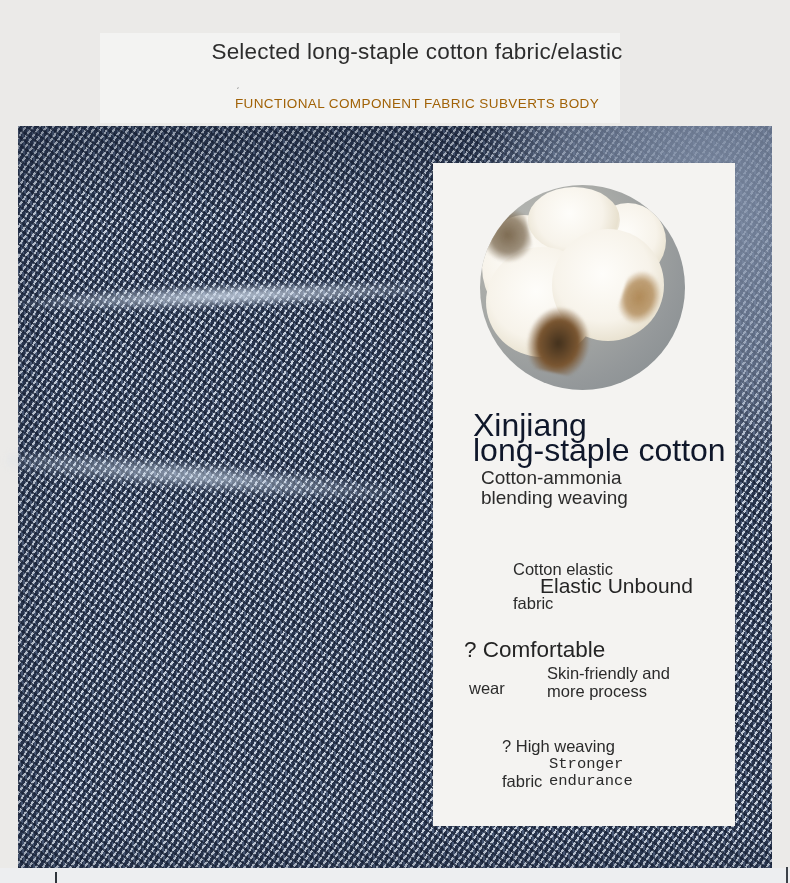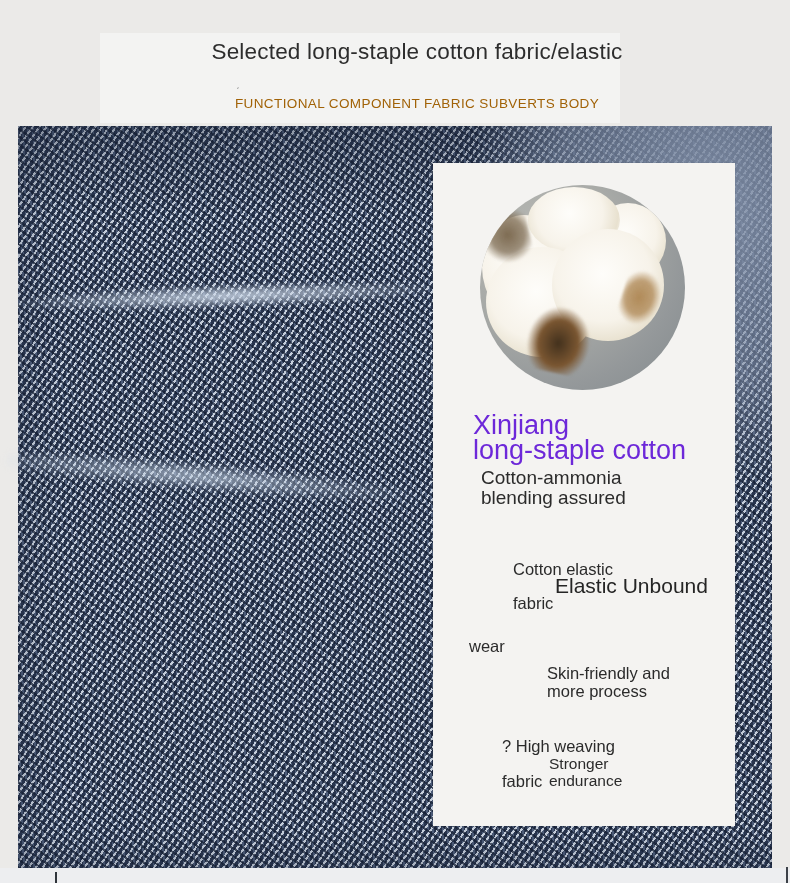--- a/index.html
+++ b/index.html
@@ -55,32 +55,32 @@
   .bract-tl{position:absolute;left:2px;top:28px;width:48px;height:50px;transform:rotate(-14deg);
         background:radial-gradient(ellipse at 55% 45%, #7d6b52 0%, rgba(125,107,82,0.75) 45%, rgba(125,107,82,0) 72%);
         filter:blur(1px);}
   .branch-bottom{position:absolute;left:48px;top:122px;width:62px;height:66px;transform:rotate(12deg);
         background:radial-gradient(ellipse at 50% 55%, #43311d 0%, #7a5631 45%, rgba(122,86,49,0) 72%);
         filter:blur(1px);}
   .bract-right{position:absolute;left:142px;top:86px;width:38px;height:54px;transform:rotate(18deg);
         background:radial-gradient(ellipse at 45% 50%, #b08a58 0%, rgba(176,138,88,0.8) 45%, rgba(176,138,88,0) 72%);
         filter:blur(1px);}
 
-  .card-heading{left:40px;top:250px;font-size:27px;line-height:25px;color:#6d28d9;}
+  .card-heading{left:40px;top:250px;font-size:32px;line-height:25px;color:#0f172a;}
   .card-process{left:48px;top:305px;font-size:19px;line-height:19.5px;color:#2b2b2b;}
 
   .feat-label .lm,.feat-label .ls{display:block;}
   .f1-label{left:36px;top:381px;font-size:16.5px;line-height:17px;margin-left:44px;}
-  .f1-value{left:122px;top:411px;font-size:21px;color:#252525;}
+  .f1-value{left:107px;top:411px;font-size:21px;color:#252525;}
   .f2-label{left:31px;top:457px;}
   .f2-label .lm{font-size:22.5px;line-height:24px;color:#242424;}
   .f2-label .ls{font-size:16.5px;line-height:17px;padding-left:5px;}
   .f2-value{left:114px;top:502px;font-size:16.5px;line-height:17.5px;}
   .f3-label{left:39px;top:557px;font-size:16.5px;line-height:17.5px;margin-left:30px;}
-  .f3-value{left:116px;top:593px;font-size:15.5px;line-height:16.5px;}
+  .f3-value{left:116px;top:593px;font-size:15.5px;line-height:16.5px;font-family:Liberation Mono, monospace;}
 
   
   .bottom-strip{position:absolute;left:0;top:868px;width:790px;height:15px;background:#edeef0;}
   .tick-left{position:absolute;left:55px;top:872px;width:2px;height:11px;background:#30353b;}
   .edge-right{position:absolute;left:786px;top:867px;width:2px;height:16px;background:#3c4148;}
 </style>
 </head>
 <body>
 
 <div class="stage">
@@ -106,29 +106,30 @@
         <div class="puff puff-d"></div>
         <div class="puff puff-e"></div>
         <div class="bract-tl"></div>
         <div class="branch-bottom"></div>
         <div class="bract-right"></div>
       </div>
 
       <div class="t card-heading">Xinjiang
 long-staple cotton</div>
       <div class="t card-process">Cotton-ammonia
-blending assured</div>
+blending weaving</div>
 
       <div class="t feat-label f1-label">
         <span class="lm">Cotton elastic</span>
         <span class="ls">fabric</span>
       </div>
       <div class="t f1-value">Elastic Unbound</div>
 
       <div class="t feat-label f2-label">
+        <span class="lm">? Comfortable</span>
         <span class="ls">wear</span>
       </div>
       <div class="t f2-value">Skin-friendly and
 more process</div>
 
       <div class="t feat-label f3-label">
         <span class="lm">? High weaving</span>
         <span class="ls">fabric</span>
       </div>
       <div class="t f3-value">Stronger

